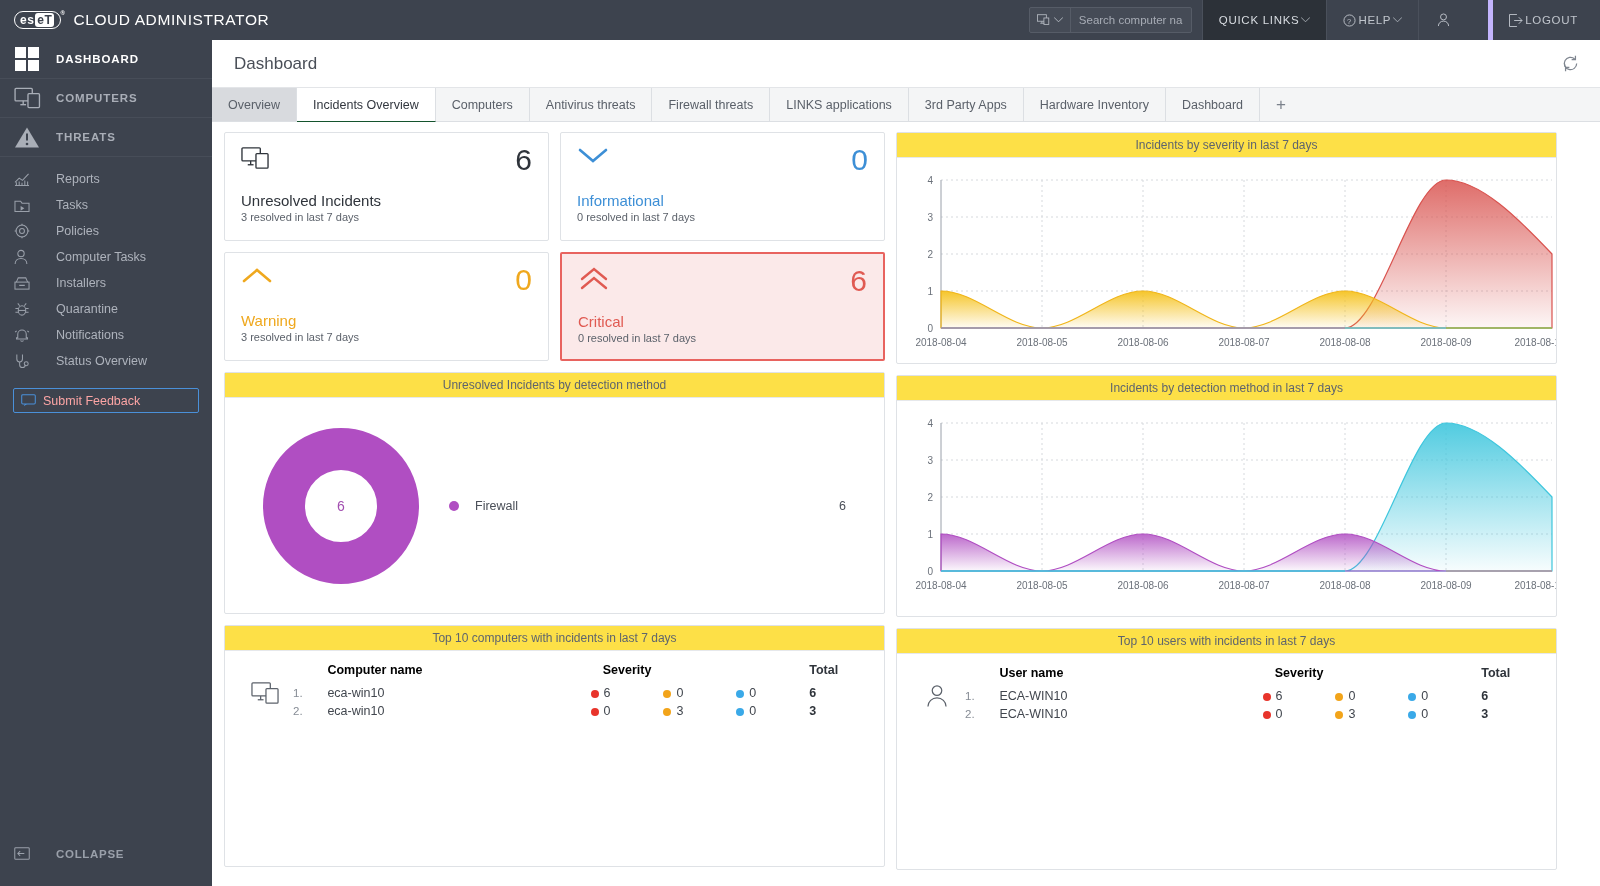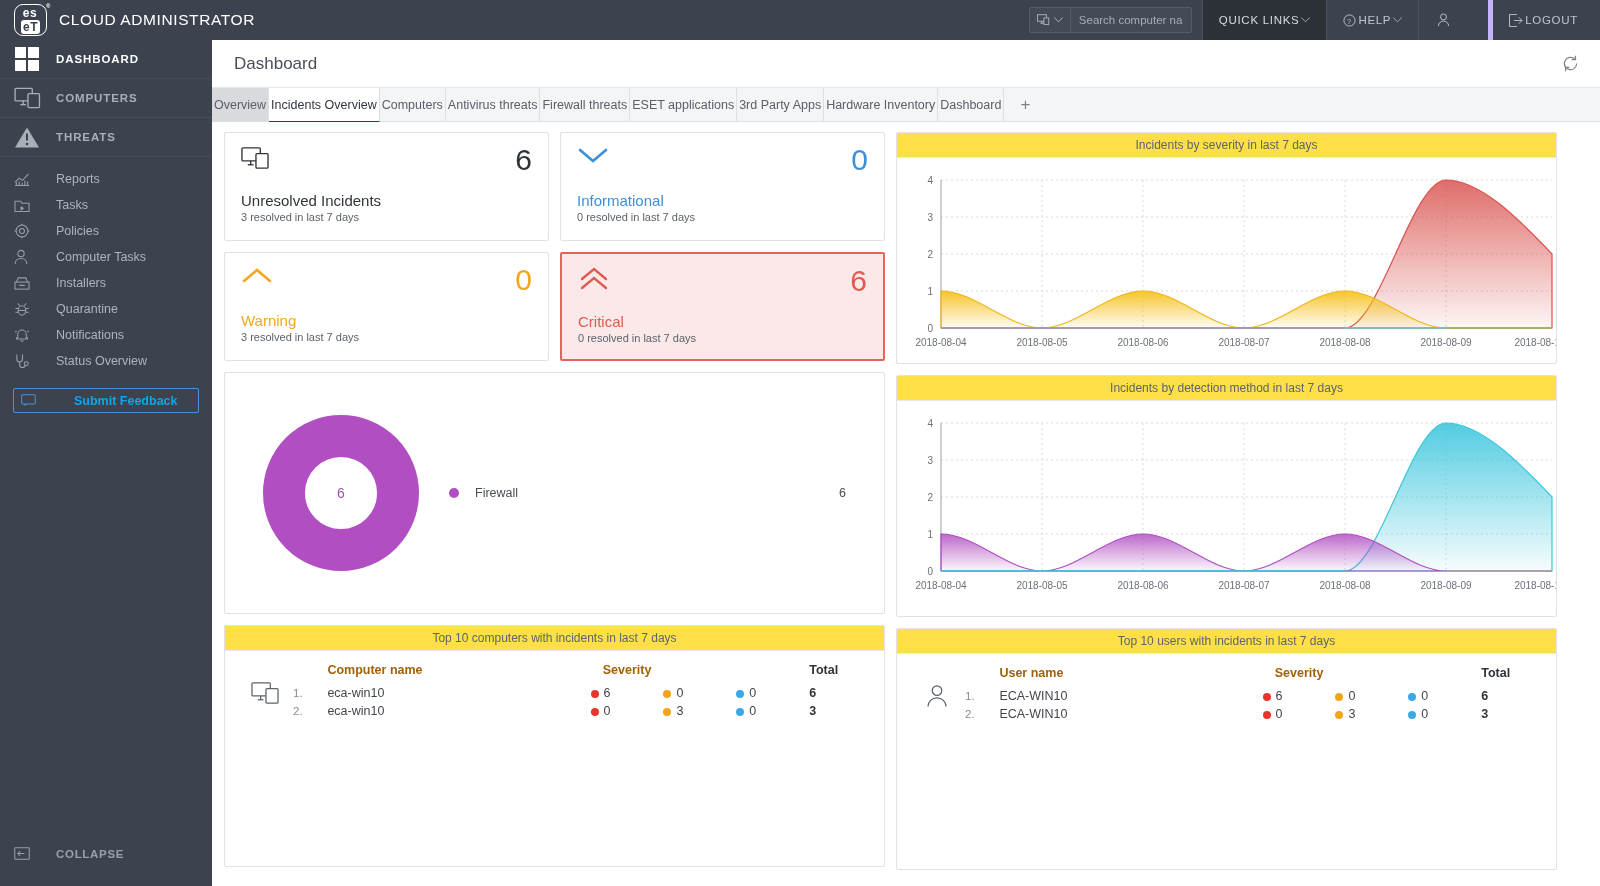--- a/index.html
+++ b/index.html
@@ -12,21 +12,21 @@
   
   .topbar {
     position: absolute; top: 0; left: 0; width: 1600px; height: 40px;
     background: #3d434e; display: flex; align-items: center;
   }
   .brand { display: flex; align-items: center; padding-left: 14px; width: 212px; }
   .eset-logo {
     border: 1.5px solid #ffffff; border-radius: 9px;
     padding: 1px 6px 1px 5px; display: flex; align-items: center;
     font-size: 12px; font-weight: bold; letter-spacing: .5px;
-    color: #ffffff; position: relative; flex-direction: column;
+    color: #ffffff; position: relative;
   }
   .eset-logo .es { color: #ffffff; }
   .eset-logo .et {
     background: #ffffff; color: #3d434e; border-radius: 3px;
     padding: 0 2px; margin-left: 1px;
   }
   .eset-logo .reg { position: absolute; top: -2px; right: -5px; font-size: 6px; }
   .brand-title {
     color: #ffffff; font-size: 15.5px; letter-spacing: .6px;
     margin-left: 12px; font-weight: 300; white-space: nowrap;
@@ -81,21 +81,21 @@
     width: 42px; display: flex; align-items: center; color: #9aa0aa;
   }
   .nav-minor .lbl { font-size: 12.5px; color: #aeb3bc; }
 
   .feedback-btn {
     margin: 14px 13px 0 13px; height: 25px;
     border: 1px solid #4a90d9; border-radius: 2px;
     display: flex; align-items: center; cursor: pointer;
   }
   .feedback-btn .ico { width: 29px; display: flex; justify-content: center; color: #4a90d9; }
-  .feedback-btn .lbl { font-size: 12.5px; color: #0ea5e9; font-weight: bold; margin-left: 31px; }
+  .feedback-btn .lbl { font-size: 12.5px; color: #fca5a5; font-weight: normal; }
 
   .collapse-row {
     position: absolute; bottom: 26px; left: 0; width: 212px;
     display: flex; align-items: center; padding-left: 14px; cursor: pointer;
   }
   .collapse-row .ico { width: 42px; display: flex; align-items: center; color: #9aa0aa; }
   .collapse-row .lbl { font-size: 11.5px; color: #9aa0aa; letter-spacing: .7px; font-weight: 600; }
 
   
   .content {
@@ -108,21 +108,21 @@
   }
   .page-title { font-size: 17px; color: #4a4f58; font-weight: 400; }
   .refresh-btn { margin-left: auto; color: #7e858f; cursor: pointer; display: flex; }
 
   .tabbar {
     height: 34px; display: flex; align-items: stretch;
     background: #f4f5f6; border-bottom: 1px solid #dcdfe3;
   }
   .tab {
     display: flex; align-items: center; justify-content: center;
-    padding: 0 2px; font-size: 12.5px; color: #5a6069;
+    padding: 0 16px; font-size: 12.5px; color: #5a6069;
     border-right: 1px solid #dcdfe3; cursor: pointer; white-space: nowrap;
   }
   .tab.hover { background: #d8dade; }
   .tab.active { background: #ffffff; color: #32373f; border-bottom: 1px solid #14532d; margin-bottom: -1px; }
   .tab.addtab { padding: 0 16px; font-size: 17px; color: #7b828c; border-right: 0; }
 
   .grid {
     padding: 10px 12px 0 12px; display: flex; gap: 11px;
     height: 764px;
   }
@@ -169,21 +169,21 @@
   .legend-dot { width: 10px; height: 10px; border-radius: 50%; background: #b04ec2; }
   .legend-label { font-size: 12.5px; color: #4a4f58; margin-left: 16px; }
   .legend-val { margin-left: auto; font-size: 12.5px; color: #4a4f58; }
 
   
   .tbl { display: flex; padding: 12px 14px 0 12px; }
   .tbl-icon { width: 56px; padding-top: 18px; color: #5c626b; display: flex; justify-content: center; }
   .tbl-main { flex: 1; }
   table { width: 100%; border-collapse: collapse; }
   th {
-    font-size: 12.5px; color: #a16207; font-weight: bold;
+    font-size: 12.5px; color: #000000; font-weight: bold;
     text-align: left; padding-bottom: 7px;
   }
   td { font-size: 12.5px; color: #41464e; padding: 2px 0; }
   .c-idx { width: 34px; color: #868c95; font-size: 11.5px; }
   .c-name { width: 260px; }
   .c-sev { width: 72px; text-align: left; }
   .c-total { width: 60px; text-align: left; font-weight: bold; color: #2f343b; }
   .th-sev { text-align: center; }
   .dot { display: inline-block; width: 8px; height: 8px; border-radius: 50%; margin-right: 5px; vertical-align: middle; }
   .d-red { background: #e8342b; }
@@ -415,21 +415,21 @@
       </svg>
     </div>
   </div>
 
   <div class="tabbar">
     <div class="tab hover">Overview</div>
     <div class="tab active">Incidents Overview</div>
     <div class="tab">Computers</div>
     <div class="tab">Antivirus threats</div>
     <div class="tab">Firewall threats</div>
-    <div class="tab">ESET applications</div>
+    <div class="tab">LINKS applications</div>
     <div class="tab">3rd Party Apps</div>
     <div class="tab">Hardware Inventory</div>
     <div class="tab">Dashboard</div>
     <div class="tab addtab">+</div>
   </div>
 
   <div class="grid">
 
     <div class="col">
 
@@ -487,20 +487,21 @@
               </svg>
             </span>
             <span class="kpi-num" style="color:#e05a52;">6</span>
           </div>
           <div class="kpi-label" style="color:#e05a52;">Critical</div>
           <div class="kpi-sub">0 resolved in last 7 days</div>
         </div>
       </div>
 
       <div class="panel donut-panel">
+        <div class="panel-head">Unresolved Incidents by detection method</div>
         <div class="panel-body">
           <div class="donut-wrap">
             <div class="donut-box" style="position:relative;">
               <svg width="158" height="158" viewBox="0 0 158 158">
                 <circle cx="79" cy="79" r="74" fill="none" stroke="#b04ec2" stroke-width="4"></circle>
                 <circle cx="79" cy="79" r="57" fill="none" stroke="#b04ec2" stroke-width="42"></circle>
               </svg>
               <div class="donut-center">6</div>
             </div>
             <div class="legend">

